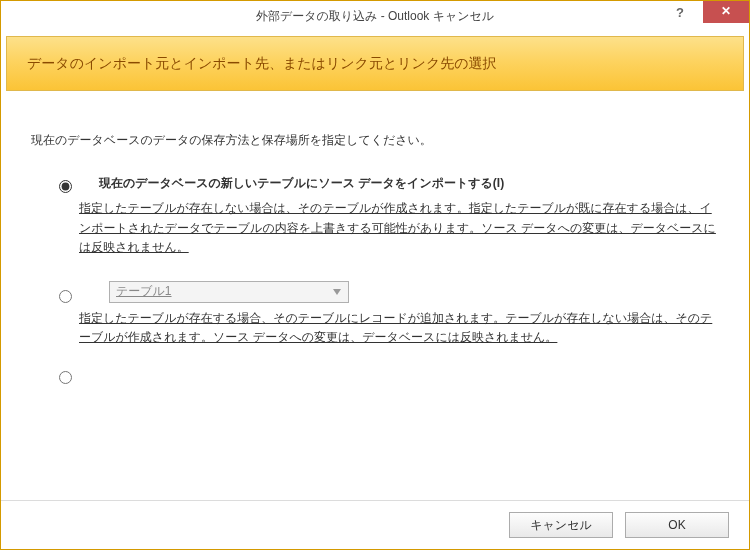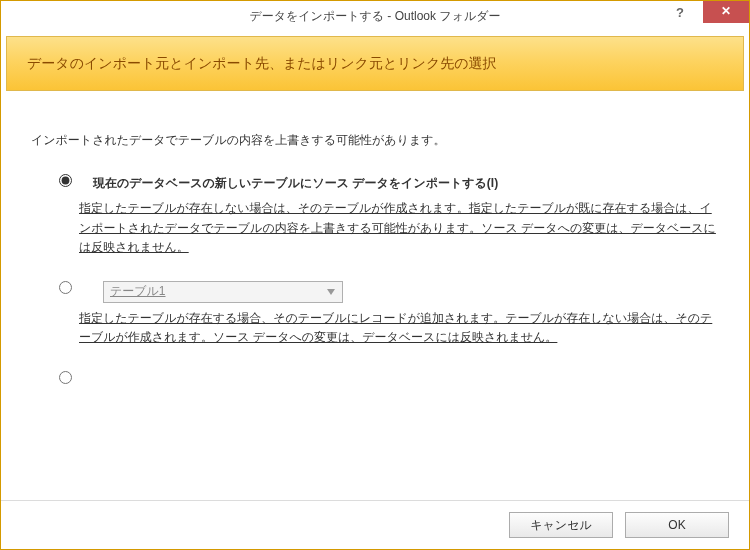--- a/index.html
+++ b/index.html
@@ -94,22 +94,22 @@
   }
   .intro {
     margin-bottom: 24px;
   }
   .option {
     margin-left: 28px;
     margin-bottom: 24px;
   }
   .option-head {
     display: flex;
-    align-items: flex-start;
-    gap: 17px;
+    align-items: flex-end;
+    gap: 23px;
     margin-bottom: 6px;
   }
   .option-head .label {
     font-weight: bold;
     font-size: 12px;
   }
   .option-head input[type="radio"] {
     margin: 0 4px 0 0;
     accent-color: #333;
   }
@@ -166,36 +166,36 @@
     cursor: default;
     padding: 0 8px;
   }
 </style>
 </head>
 <body>
 
 <div class="window">
 
   <div class="titlebar">
-    <div class="titlebar-title">データをインポートする - Outlook フォルダー</div>
+    <div class="titlebar-title">外部データの取り込み - Outlook キャンセル</div>
     <div class="titlebar-controls">
       <div class="titlebar-btn titlebar-help">?</div>
       <div class="titlebar-btn titlebar-close">
           <span>✕</span>
         </div>
     </div>
   </div>
 
   <div class="header-band">
     <div class="header-title">データのインポート元とインポート先、またはリンク元とリンク先の選択</div>
   </div>
 
   <div class="content">
 
-    <div class="intro">インポートされたデータでテーブルの内容を上書きする可能性があります。</div>
+    <div class="intro">現在のデータベースのデータの保存方法と保存場所を指定してください。</div>
 
     <div class="option">
       <div class="option-head">
         <input type="radio" name="mode" checked="" style="">
         <span class="label">現在のデータベースの新しいテーブルにソース データをインポートする(I)</span>
       </div>
       <div class="option-desc">指定したテーブルが存在しない場合は、そのテーブルが作成されます。指定したテーブルが既に存在する場合は、インポートされたデータでテーブルの内容を上書きする可能性があります。ソース データへの変更は、データベースには反映されません。</div>
     </div>
 
     <div class="option">

